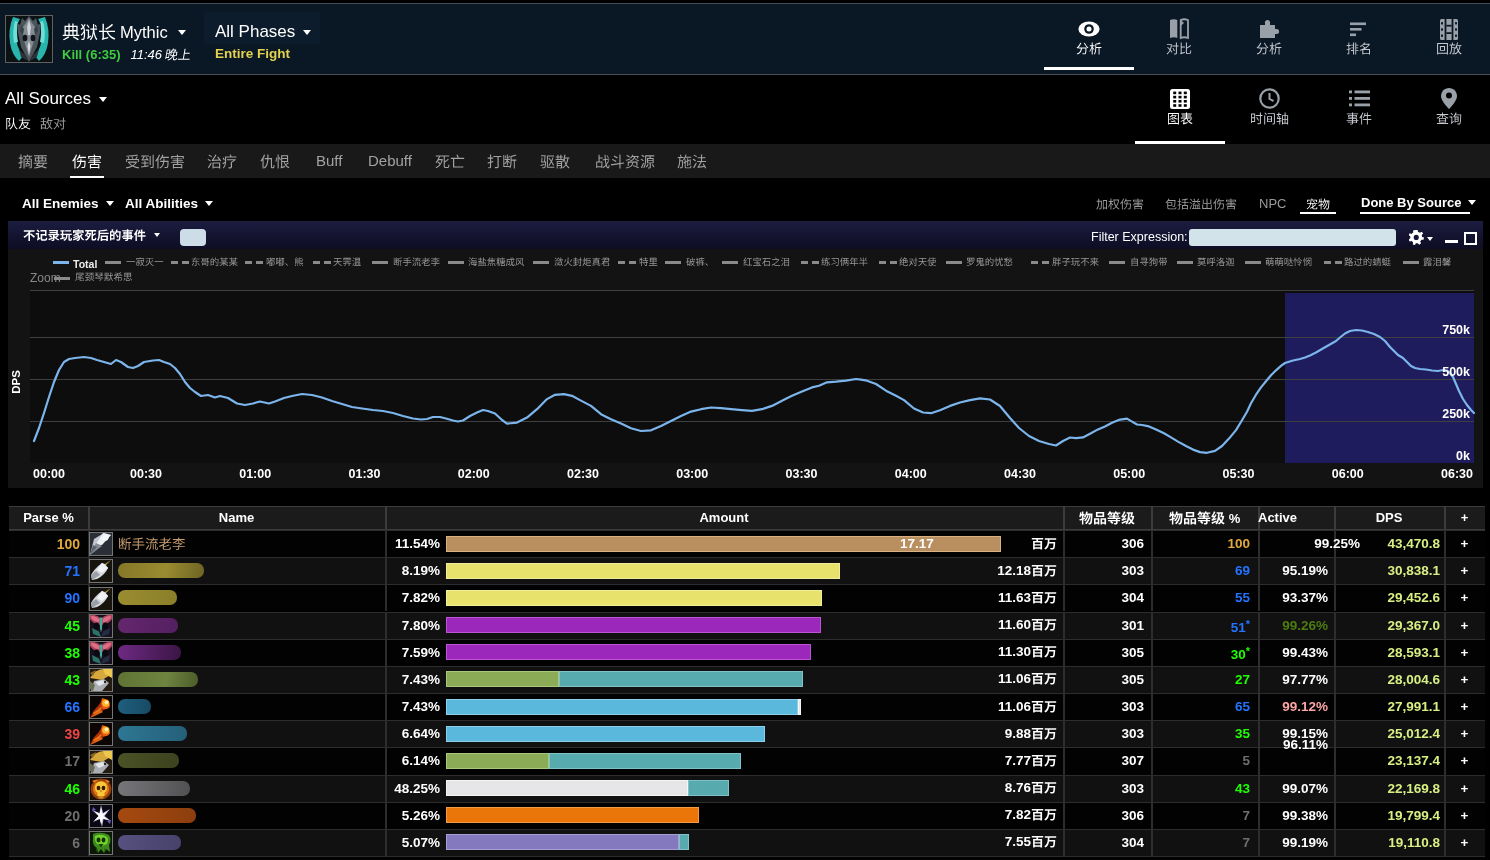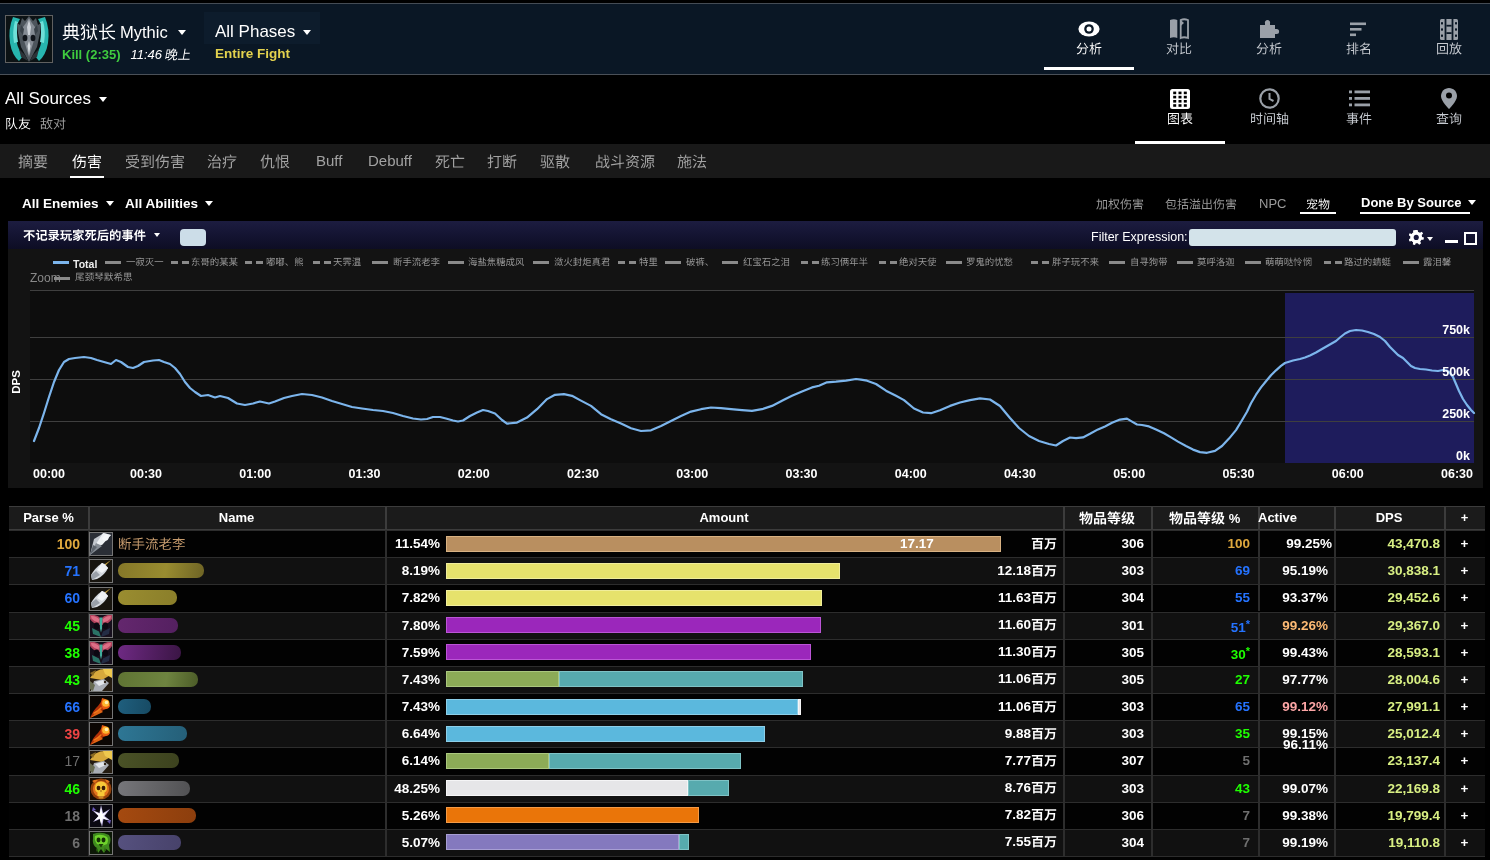--- a/index.html
+++ b/index.html
@@ -25,21 +25,21 @@
 <rect x="0.5" y="0.5" width="47" height="47" fill="none" stroke="#606060" stroke-width="1"></rect>
 </svg>
 <div class="a" style="left:62px;top:21px;height:22px;display:flex;align-items:center;gap:4px">
     <svg width="54.0" height="18.0" viewBox="0 -15.8 54.0 18.0" style="overflow:visible;vertical-align:-2.2px;">
       <path d="M10.7 -1.6C12.6 -0.7 14.5 0.5 15.7 1.4L16.9 0.5C15.7 -0.4 13.6 -1.6 11.6 -2.5ZM6.1 -2.5C5 -1.5 2.8 -0.2 0.9 0.5C1.2 0.7 1.7 1.2 1.9 1.5C3.7 0.7 6 -0.5 7.4 -1.7ZM6.4 -4.1H3.8V-7.4H6.4ZM7.7 -4.1V-7.4H10.3V-4.1ZM11.6 -4.1V-7.4H14.3V-4.1ZM2.5 -13V-4.1H0.7V-2.8H17.3V-4.1H15.6V-13H11.6V-15.2H10.3V-13H7.7V-15.2H6.4V-13ZM6.4 -8.7H3.8V-11.7H6.4ZM7.7 -8.7V-11.7H10.3V-8.7ZM11.6 -8.7V-11.7H14.3V-8.7Z M24.5 -13.8C25.3 -12.9 26.2 -11.6 26.6 -10.9L27.6 -11.6C27.2 -12.4 26.3 -13.6 25.5 -14.4ZM32.7 -13.6C33.2 -12.8 33.7 -11.7 33.9 -11.1L34.9 -11.5C34.7 -12.2 34.1 -13.2 33.6 -14ZM22.7 -14.8C22.4 -14.1 22 -13.5 21.5 -12.8C21.1 -13.5 20.6 -14.1 19.9 -14.7L19 -14C19.7 -13.3 20.2 -12.6 20.7 -11.8C20 -11.1 19.2 -10.4 18.5 -10C18.8 -9.6 19.1 -9.1 19.2 -8.7C19.9 -9.2 20.6 -9.9 21.2 -10.6C21.5 -9.8 21.7 -8.9 21.7 -8.1C21 -6.6 19.8 -5 18.6 -4.1C18.9 -3.8 19.2 -3.3 19.4 -3C20.2 -3.7 21.1 -4.8 21.9 -6V-5.5C21.9 -3.2 21.7 -0.9 21.3 -0.3C21.2 -0.2 21.1 -0.1 20.8 -0.1C20.5 -0.1 19.9 -0.1 19.2 -0.1C19.4 0.3 19.6 0.8 19.6 1.2C20.2 1.2 20.9 1.2 21.4 1.1C21.8 1 22.1 0.8 22.3 0.5C23 -0.4 23.1 -2.9 23.1 -5.4C23.1 -7.6 23 -9.7 22.1 -11.7C22.7 -12.5 23.3 -13.4 23.7 -14.2ZM23.8 -9.3V-8H25.8V-2.4C25.8 -1.6 25.3 -1 25 -0.8C25.2 -0.5 25.6 0 25.7 0.3C25.9 -0 26.4 -0.4 29.1 -2.4C28.9 -2.6 28.7 -3.1 28.6 -3.5L27.1 -2.4V-9.3ZM31 -14.8C31 -13.2 31 -11.7 30.9 -10.2H28.4V-9H30.9C30.7 -5.1 30 -1.5 27.8 0.6C28.2 0.8 28.6 1.2 28.8 1.5C30.5 -0.3 31.3 -2.8 31.7 -5.6C32.2 -2.6 33.1 -0.2 34.5 1.4C34.7 1 35.1 0.5 35.4 0.3C33.6 -1.5 32.7 -5 32.3 -9H35.1V-10.2H32.1C32.2 -11.7 32.2 -13.2 32.2 -14.8Z M49.8 -14.7C48.3 -12.9 45.6 -11.1 43.1 -10.1C43.5 -9.8 44 -9.3 44.2 -9C46.7 -10.2 49.4 -12.1 51.2 -14.1ZM37 -8.1V-6.7H40.5V-1C40.5 -0.3 40 0 39.7 0.1C39.9 0.4 40.2 1 40.3 1.3C40.7 1.1 41.4 0.8 46.3 -0.5C46.3 -0.8 46.2 -1.3 46.2 -1.7L41.9 -0.7V-6.7H44.7C46.2 -3 48.7 -0.3 52.5 0.9C52.6 0.5 53.1 -0.1 53.4 -0.4C50 -1.3 47.4 -3.6 46.1 -6.7H53V-8.1H41.9V-15H40.5V-8.1Z" fill="#fff"></path>
     </svg>
     <span style="font-size:16.5px;color:#fff">Mythic</span>
     <span style="display:inline-block;width:0;height:0;border-left:4px solid transparent;border-right:4px solid transparent;border-top:5px solid #fff;margin-left:6px"></span>
   </div>
 <div class="a" style="left:62px;top:46px;height:16px;display:flex;align-items:center">
-    <span style="font-size:13px;font-weight:bold;color:#3fcc3f">Kill (2:35)</span>
+    <span style="font-size:13px;font-weight:bold;color:#3fcc3f">Kill (6:35)</span>
     <span style="font-size:13px;font-style:italic;color:#fff;margin-left:10px">11:46 </span>
     <svg width="26.0" height="13.0" viewBox="0 -11.4 26.0 13.0" style="overflow:visible;vertical-align:-1.6px;transform:skewX(-10deg);margin-left:3px">
       <path d="M7.1 -9H9.3C9.1 -8.5 8.8 -8 8.5 -7.6H6.2C6.6 -8.1 6.9 -8.5 7.1 -9ZM1 -10V-0.5H1.9V-1.5H4.5V-7C4.8 -6.9 5 -6.6 5.1 -6.4L5.4 -6.8V-3.6H7.7C7.2 -1.8 6.1 -0.5 3.4 0.3C3.6 0.5 3.9 0.8 4 1.1C6.9 0.2 8.2 -1.5 8.7 -3.6H8.8V-0.4C8.8 0.5 9 0.8 10 0.8C10.2 0.8 11.2 0.8 11.4 0.8C12.2 0.8 12.5 0.4 12.6 -1.4C12.3 -1.4 11.9 -1.6 11.7 -1.7C11.7 -0.2 11.6 -0.1 11.3 -0.1C11.1 -0.1 10.3 -0.1 10.1 -0.1C9.8 -0.1 9.7 -0.1 9.7 -0.4V-3.6H12V-7.6H9.5C9.9 -8.2 10.3 -8.8 10.6 -9.5L10 -9.8L9.9 -9.8H7.6C7.8 -10.1 7.9 -10.5 8 -10.8L7.1 -10.9C6.6 -9.8 5.8 -8.3 4.5 -7.2V-10ZM6.3 -6.8H8.2C8.1 -6 8 -5.2 7.9 -4.5H6.3ZM9.1 -6.8H11V-4.5H8.9C9 -5.2 9 -6 9.1 -6.8ZM3.7 -5.4V-2.4H1.9V-5.4ZM3.7 -6.2H1.9V-9.1H3.7Z M18.6 -10.7V-0.6H13.7V0.4H25.4V-0.6H19.6V-5.7H24.5V-6.7H19.6V-10.7Z" fill="#fff"></path>
     </svg>
   </div>
 <div class="a" style="left:204px;top:12px;width:116px;height:32px;background:#0d1c2c"></div>
 <div class="a" style="left:215px;top:21px;height:22px;display:flex;align-items:center">
     <span style="font-size:17px;color:#fff">All Phases</span>
     <span style="display:inline-block;width:0;height:0;border-left:4px solid transparent;border-right:4px solid transparent;border-top:5px solid #fff;margin-left:8px"></span>
   </div>
@@ -502,21 +502,21 @@
 <div class="a r" style="left:370px;top:536.0px;width:70px;font-size:13.5px;font-weight:bold;color:#fff">11.54%</div>
 <div class="a" style="left:446.0px;top:535.5px;width:555px;height:16px;background:#b98f60;border:1px solid #d8b283"></div>
 <div class="a" style="left:900px;top:535.5px;width:157px;display:flex;justify-content:space-between;align-items:center">
     <span style="font-size:13.5px;font-weight:bold;color:#fff">17.17</span>
     <svg width="26.0" height="13.0" viewBox="0 -11.4 26.0 13.0" style="overflow:visible;vertical-align:-1.6px;">
       <path d="M2.1 -7.4V1.2H3.7V0.4H9.4V1.2H11.1V-7.4H6.9L7.3 -8.9H12.2V-10.4H0.8V-8.9H5.5C5.4 -8.4 5.3 -7.8 5.3 -7.4ZM3.7 -2.8H9.4V-1.1H3.7ZM3.7 -4.2V-5.9H9.4V-4.2Z M13.8 -10.2V-8.6H16.8C16.7 -5.5 16.6 -2 13.2 -0.1C13.7 0.2 14.1 0.7 14.4 1.1C16.8 -0.3 17.8 -2.6 18.1 -5H22.5C22.3 -2.2 22.2 -0.9 21.8 -0.6C21.6 -0.5 21.5 -0.4 21.2 -0.4C20.8 -0.4 19.9 -0.4 19 -0.5C19.3 -0.1 19.5 0.6 19.6 1C20.4 1.1 21.3 1.1 21.8 1C22.4 0.9 22.8 0.8 23.2 0.4C23.7 -0.2 24 -1.8 24.2 -5.8C24.2 -6 24.2 -6.5 24.2 -6.5H18.3C18.4 -7.2 18.4 -7.9 18.4 -8.6H25.2V-10.2Z" fill="#fff"></path>
     </svg>
   </div>
 <div class="a r" style="left:1063px;top:536.0px;width:81px;font-size:13.5px;font-weight:bold;color:#fff">306</div>
 <div class="a r" style="left:1151px;top:536.0px;width:99px;font-size:13.5px;font-weight:bold;color:#e0a93e">100</div>
-<div class="a r" style="left:1262px;top:536.0px;width:70px;font-size:13.5px;font-weight:bold;color:#fff">99.25%</div>
+<div class="a r" style="left:1290px;top:536.0px;width:70px;font-size:13.5px;font-weight:bold;color:#fff">99.25%</div>
 <div class="a r" style="left:1334px;top:536.0px;width:106px;font-size:13.5px;font-weight:bold;color:#d8ef83">43,470.8</div>
 <div class="a" style="left:1444px;top:536.0px;width:41px;text-align:center;font-size:13.5px;font-weight:bold;color:#fff">+</div>
 <div class="a" style="left:9px;top:557.2px;width:1476px;height:27.2px;background:#111111;border-top:1px solid #2d2d2d"></div>
 <div class="a" style="left:88px;top:557.2px;width:2px;height:27.2px;background:#2d2d2d"></div>
 <div class="a" style="left:385px;top:557.2px;width:2px;height:27.2px;background:#2d2d2d"></div>
 <div class="a" style="left:1063px;top:557.2px;width:2px;height:27.2px;background:#2d2d2d"></div>
 <div class="a" style="left:1151px;top:557.2px;width:2px;height:27.2px;background:#2d2d2d"></div>
 <div class="a" style="left:1258px;top:557.2px;width:2px;height:27.2px;background:#2d2d2d"></div>
 <div class="a" style="left:1334px;top:557.2px;width:2px;height:27.2px;background:#2d2d2d"></div>
 <div class="a" style="left:1444px;top:557.2px;width:2px;height:27.2px;background:#2d2d2d"></div>
@@ -544,21 +544,21 @@
 <div class="a r" style="left:1334px;top:563.2px;width:106px;font-size:13.5px;font-weight:bold;color:#d8ef83">30,838.1</div>
 <div class="a" style="left:1444px;top:563.2px;width:41px;text-align:center;font-size:13.5px;font-weight:bold;color:#fff">+</div>
 <div class="a" style="left:9px;top:584.3px;width:1476px;height:27.2px;background:#020202;border-top:1px solid #2d2d2d"></div>
 <div class="a" style="left:88px;top:584.3px;width:2px;height:27.2px;background:#2d2d2d"></div>
 <div class="a" style="left:385px;top:584.3px;width:2px;height:27.2px;background:#2d2d2d"></div>
 <div class="a" style="left:1063px;top:584.3px;width:2px;height:27.2px;background:#2d2d2d"></div>
 <div class="a" style="left:1151px;top:584.3px;width:2px;height:27.2px;background:#2d2d2d"></div>
 <div class="a" style="left:1258px;top:584.3px;width:2px;height:27.2px;background:#2d2d2d"></div>
 <div class="a" style="left:1334px;top:584.3px;width:2px;height:27.2px;background:#2d2d2d"></div>
 <div class="a" style="left:1444px;top:584.3px;width:2px;height:27.2px;background:#2d2d2d"></div>
-<div class="a r" style="left:9px;top:590.3px;width:71px;font-size:14px;font-weight:bold;color:#2573ff">60</div>
+<div class="a r" style="left:9px;top:590.3px;width:71px;font-size:14px;font-weight:bold;color:#2573ff">90</div>
 <div class="a" style="left:89px;top:586.5px;width:24px;height:24px;border:1px solid #757575;overflow:hidden"><svg width="22" height="22" viewBox="0 0 22 22">
       <rect width="22" height="22" fill="#17140e"></rect>
       <path d="M21 0 L11 10 L9 8 Z" fill="#c9a23c"></path>
       <path d="M15 4 L18 8 Q15 15 7 19 L2 20 L1 15 Q5 8 12 3 Z" fill="#d4d8dd"></path>
       <path d="M12 3 L18 8 L12 13 L7 10 Z" fill="#f2f4f6"></path>
       <path d="M1 15 L6 11 L10 15 L2 20 Z" fill="#9aa0a8"></path>
       <path d="M18 8 A3.4 3.4 0 1 1 12 3.2 Z" fill="#eef0f3"></path>
     </svg></div>
 <div class="a" style="left:118px;top:590.3px;width:59px;height:15px;border-radius:7px;background:linear-gradient(100deg,#9a8d30,#8a7e2a)"></div>
 <div class="a r" style="left:370px;top:590.3px;width:70px;font-size:13.5px;font-weight:bold;color:#fff">7.82%</div>
@@ -600,21 +600,21 @@
 <div class="a r" style="left:370px;top:617.5px;width:70px;font-size:13.5px;font-weight:bold;color:#fff">7.80%</div>
 <div class="a" style="left:446.0px;top:617.0px;width:375px;height:16px;background:#9b27bb;border:1px solid #bb55d6"></div>
 <div class="a" style="left:900px;top:617.0px;width:157px;display:flex;justify-content:flex-end;align-items:center">
     <span style="font-size:13.5px;font-weight:bold;color:#fff">11.60</span>
     <svg width="26.0" height="13.0" viewBox="0 -11.4 26.0 13.0" style="overflow:visible;vertical-align:-1.6px;">
       <path d="M2.1 -7.4V1.2H3.7V0.4H9.4V1.2H11.1V-7.4H6.9L7.3 -8.9H12.2V-10.4H0.8V-8.9H5.5C5.4 -8.4 5.3 -7.8 5.3 -7.4ZM3.7 -2.8H9.4V-1.1H3.7ZM3.7 -4.2V-5.9H9.4V-4.2Z M13.8 -10.2V-8.6H16.8C16.7 -5.5 16.6 -2 13.2 -0.1C13.7 0.2 14.1 0.7 14.4 1.1C16.8 -0.3 17.8 -2.6 18.1 -5H22.5C22.3 -2.2 22.2 -0.9 21.8 -0.6C21.6 -0.5 21.5 -0.4 21.2 -0.4C20.8 -0.4 19.9 -0.4 19 -0.5C19.3 -0.1 19.5 0.6 19.6 1C20.4 1.1 21.3 1.1 21.8 1C22.4 0.9 22.8 0.8 23.2 0.4C23.7 -0.2 24 -1.8 24.2 -5.8C24.2 -6 24.2 -6.5 24.2 -6.5H18.3C18.4 -7.2 18.4 -7.9 18.4 -8.6H25.2V-10.2Z" fill="#fff"></path>
     </svg>
   </div>
 <div class="a r" style="left:1063px;top:617.5px;width:81px;font-size:13.5px;font-weight:bold;color:#fff">301</div>
 <div class="a r" style="left:1151px;top:617.5px;width:99px;font-size:13.5px;font-weight:bold;color:#2573ff">51<span style="font-size:11px;vertical-align:4px">*</span></div>
-<div class="a r" style="left:1258px;top:617.5px;width:70px;font-size:13.5px;font-weight:bold;color:#fdba74">99.26%</div>
+<div class="a r" style="left:1258px;top:617.5px;width:70px;font-size:13.5px;font-weight:bold;color:#4d7c0f">99.26%</div>
 <div class="a r" style="left:1334px;top:617.5px;width:106px;font-size:13.5px;font-weight:bold;color:#d8ef83">29,367.0</div>
 <div class="a" style="left:1444px;top:617.5px;width:41px;text-align:center;font-size:13.5px;font-weight:bold;color:#fff">+</div>
 <div class="a" style="left:9px;top:638.7px;width:1476px;height:27.2px;background:#020202;border-top:1px solid #2d2d2d"></div>
 <div class="a" style="left:88px;top:638.7px;width:2px;height:27.2px;background:#2d2d2d"></div>
 <div class="a" style="left:385px;top:638.7px;width:2px;height:27.2px;background:#2d2d2d"></div>
 <div class="a" style="left:1063px;top:638.7px;width:2px;height:27.2px;background:#2d2d2d"></div>
 <div class="a" style="left:1151px;top:638.7px;width:2px;height:27.2px;background:#2d2d2d"></div>
 <div class="a" style="left:1258px;top:638.7px;width:2px;height:27.2px;background:#2d2d2d"></div>
 <div class="a" style="left:1334px;top:638.7px;width:2px;height:27.2px;background:#2d2d2d"></div>
 <div class="a" style="left:1444px;top:638.7px;width:2px;height:27.2px;background:#2d2d2d"></div>
@@ -746,21 +746,21 @@
 <div class="a r" style="left:1334px;top:726.2px;width:106px;font-size:13.5px;font-weight:bold;color:#d8ef83">25,012.4</div>
 <div class="a" style="left:1444px;top:726.2px;width:41px;text-align:center;font-size:13.5px;font-weight:bold;color:#fff">+</div>
 <div class="a" style="left:9px;top:747.4px;width:1476px;height:27.2px;background:#020202;border-top:1px solid #2d2d2d"></div>
 <div class="a" style="left:88px;top:747.4px;width:2px;height:27.2px;background:#2d2d2d"></div>
 <div class="a" style="left:385px;top:747.4px;width:2px;height:27.2px;background:#2d2d2d"></div>
 <div class="a" style="left:1063px;top:747.4px;width:2px;height:27.2px;background:#2d2d2d"></div>
 <div class="a" style="left:1151px;top:747.4px;width:2px;height:27.2px;background:#2d2d2d"></div>
 <div class="a" style="left:1258px;top:747.4px;width:2px;height:27.2px;background:#2d2d2d"></div>
 <div class="a" style="left:1334px;top:747.4px;width:2px;height:27.2px;background:#2d2d2d"></div>
 <div class="a" style="left:1444px;top:747.4px;width:2px;height:27.2px;background:#2d2d2d"></div>
-<div class="a r" style="left:9px;top:753.4px;width:71px;font-size:14px;font-weight:normal;color:#6f6f6f">17</div>
+<div class="a r" style="left:9px;top:753.4px;width:71px;font-size:14px;font-weight:bold;color:#6f6f6f">17</div>
 <div class="a" style="left:89px;top:749.6px;width:24px;height:24px;border:1px solid #757575;overflow:hidden"><svg width="22" height="22" viewBox="0 0 22 22">
       <rect width="22" height="22" fill="#241b10"></rect>
       <path d="M0 9 Q5 0 15 0 L22 5 L12 11 Z" fill="#d7a93c"></path>
       <path d="M13 0 L22 0 L22 9 L15 5 Z" fill="#eec84e"></path>
       <path d="M0 4 L6 1 L3 7 Z" fill="#8a6a22"></path>
       <path d="M1 22 L4 12 L14 10 L19 14 L12 22 Z" fill="#a9adb4"></path>
       <path d="M5 13 L13 11 L16 14 L9 17 Z" fill="#e3e6ea"></path>
       <path d="M0 12 L5 16 L3 22 L0 20 Z" fill="#686c52"></path>
       <circle cx="15" cy="13" r="1.2" fill="#33261a"></circle>
     </svg></div>
@@ -816,21 +816,21 @@
 <div class="a r" style="left:1334px;top:780.5px;width:106px;font-size:13.5px;font-weight:bold;color:#d8ef83">22,169.8</div>
 <div class="a" style="left:1444px;top:780.5px;width:41px;text-align:center;font-size:13.5px;font-weight:bold;color:#fff">+</div>
 <div class="a" style="left:9px;top:801.7px;width:1476px;height:27.2px;background:#020202;border-top:1px solid #2d2d2d"></div>
 <div class="a" style="left:88px;top:801.7px;width:2px;height:27.2px;background:#2d2d2d"></div>
 <div class="a" style="left:385px;top:801.7px;width:2px;height:27.2px;background:#2d2d2d"></div>
 <div class="a" style="left:1063px;top:801.7px;width:2px;height:27.2px;background:#2d2d2d"></div>
 <div class="a" style="left:1151px;top:801.7px;width:2px;height:27.2px;background:#2d2d2d"></div>
 <div class="a" style="left:1258px;top:801.7px;width:2px;height:27.2px;background:#2d2d2d"></div>
 <div class="a" style="left:1334px;top:801.7px;width:2px;height:27.2px;background:#2d2d2d"></div>
 <div class="a" style="left:1444px;top:801.7px;width:2px;height:27.2px;background:#2d2d2d"></div>
-<div class="a r" style="left:9px;top:807.7px;width:71px;font-size:14px;font-weight:bold;color:#6f6f6f">18</div>
+<div class="a r" style="left:9px;top:807.7px;width:71px;font-size:14px;font-weight:bold;color:#6f6f6f">20</div>
 <div class="a" style="left:89px;top:803.9px;width:24px;height:24px;border:1px solid #757575;overflow:hidden"><svg width="22" height="22" viewBox="0 0 22 22">
       <rect width="22" height="22" fill="#0a0812"></rect>
       <path d="M11 0 L13 8 L20 4 L14.5 11 L21 16 L13.5 14 L12 22 L10 14 L3 17 L8.5 11 L2 5 L9.5 8 Z" fill="#c9c0ec"></path>
       <path d="M11 3 L12.5 9 L17.5 6.5 L13.2 11 L18 15 L12.8 13.6 L11 19 L9.6 13.4 L4.5 15.5 L8.8 11 L5 6.8 L9.7 8.8 Z" fill="#fff"></path>
       <path d="M3 2 L6 5 L2 6 Z" fill="#6a58b9"></path>
       <path d="M20 19 L17 16 L21 15 Z" fill="#6a58b9"></path>
     </svg></div>
 <div class="a" style="left:118px;top:807.7px;width:78px;height:15px;border-radius:7px;background:linear-gradient(100deg,#a54a10,#8c3e0d)"></div>
 <div class="a r" style="left:370px;top:807.7px;width:70px;font-size:13.5px;font-weight:bold;color:#fff">5.26%</div>
 <div class="a" style="left:446.0px;top:807.2px;width:253px;height:16px;background:#ea7509;border:1px solid #f59a45"></div>

